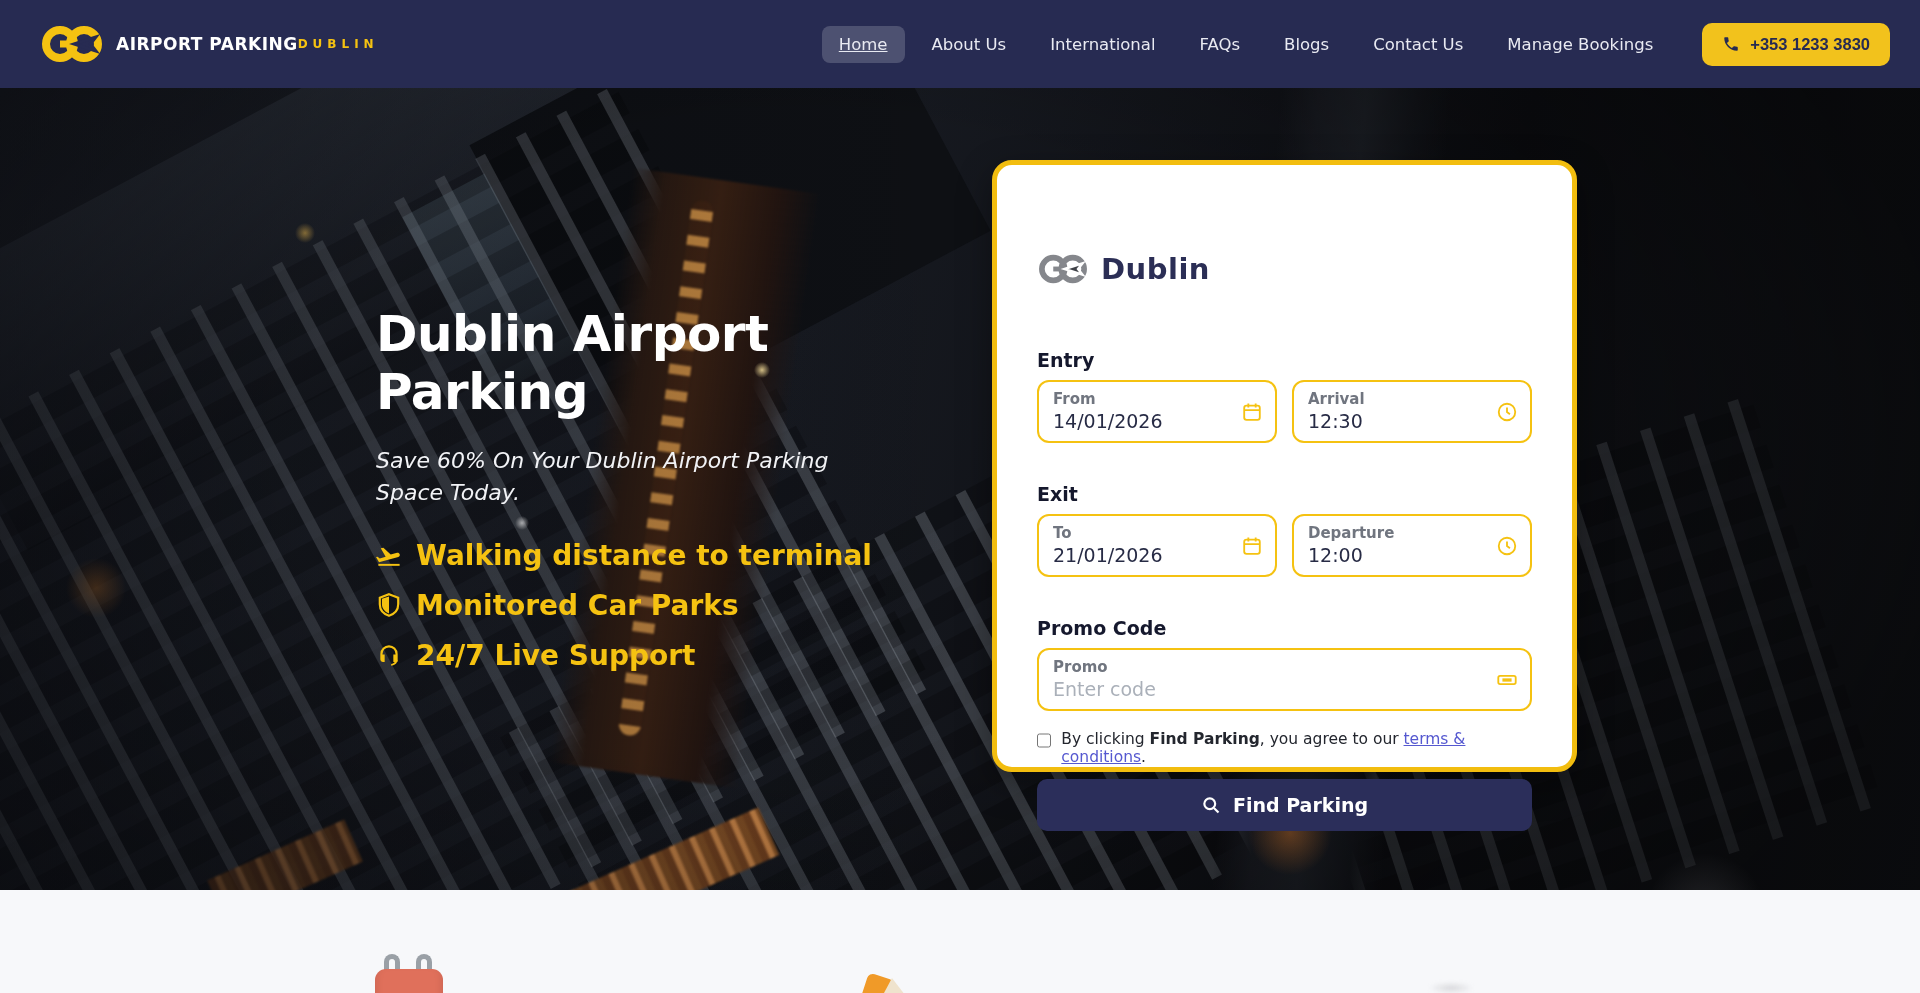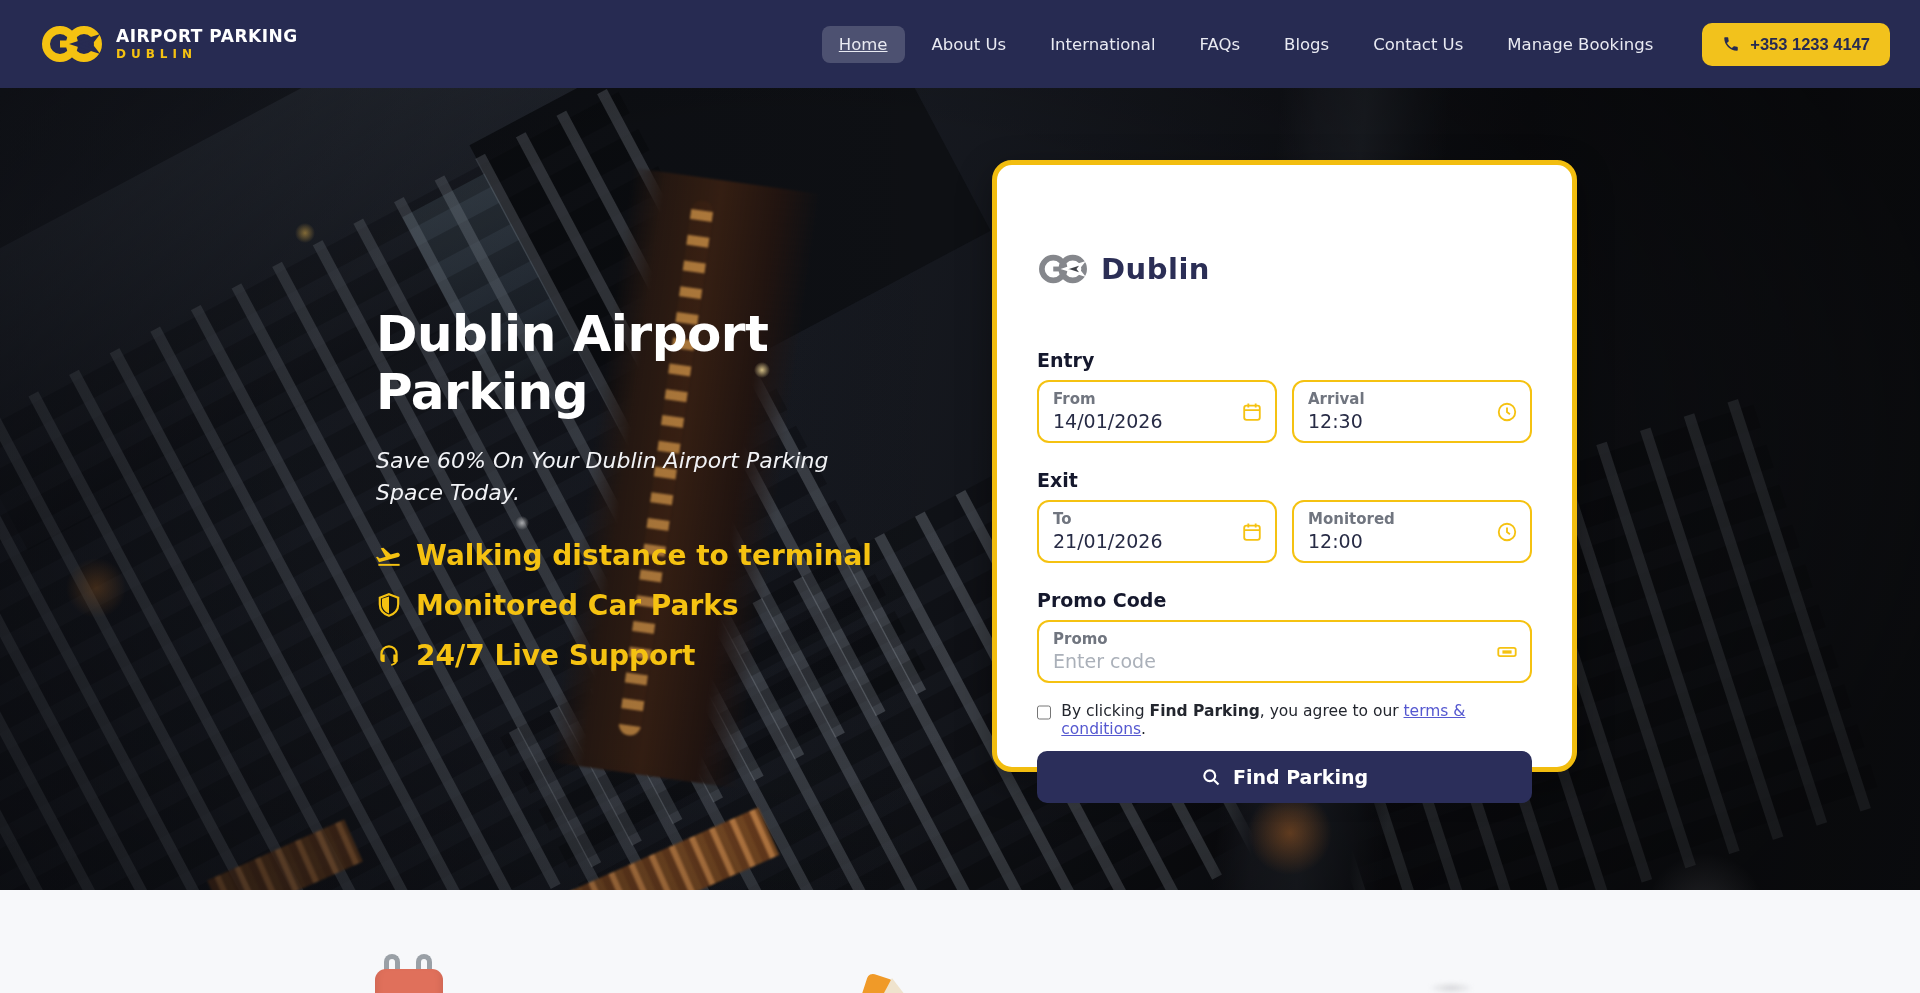--- a/index.html
+++ b/index.html
@@ -3,21 +3,21 @@
 <meta charset="utf-8">
 <style>
   * { margin:0; padding:0; box-sizing:border-box; }
   html,body { width:1920px; height:993px; overflow:hidden; background:#f7f8fa;
               font-family:"DejaVu Sans","Liberation Sans",sans-serif; }
 
   
   .navbar { position:relative; z-index:30; height:88px; background:#272b52;
             display:flex; align-items:center; padding:0 30px 0 40px; }
   .brand { display:flex; align-items:center; gap:12px; cursor:pointer; }
-  .brand-text { display:flex; flex-direction:column; line-height:1.1; }
+  .brand-text { display:flex; flex-direction:row; line-height:1.1; }
   .brand-line1 { color:#ffffff; font-weight:bold; font-size:17px; letter-spacing:.5px; }
   .brand-line2 { color:#f5c211; font-weight:bold; font-size:12px; letter-spacing:5px; margin-top:3px; }
   .nav-items { margin-left:auto; display:flex; align-items:center; gap:10px; }
   .nav-item { color:#e9eaf2; font-size:16.5px; padding:9px 17px; border-radius:8px; cursor:pointer; white-space:nowrap; }
   .nav-item.active { background:rgba(255,255,255,0.18);text-decoration:underline; }
   .phone-btn { margin-left:22px; background:#f2c21c; color:#272b52; font-weight:bold; font-size:16.5px;
                border:none; border-radius:10px; padding:12px 20px; display:flex; align-items:center; gap:10px; cursor:pointer; }
 
   
   .hero { position:relative; height:802px; background:#121419; overflow:hidden; }
@@ -70,21 +70,21 @@
   .feature { display:flex; align-items:center; gap:14px; }
   .feature svg { width:26px; height:26px; flex:0 0 auto; }
   .feature-label { color:#f5c211; font-size:28px; font-weight:bold; }
 
   
   .card { position:absolute; left:992px; top:72px; width:585px; height:612px; z-index:10;
           background:#ffffff; border:5px solid #f2bd0f; border-radius:20px;
           box-shadow:0 12px 34px rgba(0,0,0,.38); padding:38px 40px; }
   .card-brand { display:flex; align-items:center; gap:12px; margin-top:48px; }
   .card-brand-name { color:#2b2e55; font-size:29px; font-weight:bold; letter-spacing:.5px; }
-  .section-heading { color:#15182d; font-size:19px; font-weight:bold; margin-top:26px; }
+  .section-heading { color:#15182d; font-size:19px; font-weight:bold; margin-top:40px; }
   .section-heading.first { margin-top:62px; }
   .field-row { display:flex; gap:15px; margin-top:9px; }
   .field { position:relative; flex:1; border:2px solid #f5c211; border-radius:12px; padding:8px 40px 9px 14px;
            background:#fff; cursor:pointer; }
   .field-label { color:#70757f; font-size:15px; font-weight:bold; line-height:1.2; }
   .field input { border:none; outline:none; width:100%; font-family:inherit; font-size:19px; color:#272b45;
                  background:transparent; padding:2px 0 0 0; }
   .field input::placeholder { color:#aab0b9; }
   .field-icon { position:absolute; right:12px; top:50%; transform:translateY(-50%); width:22px; height:22px; }
   .terms-row { display:flex; align-items:flex-start; gap:10px; margin-top:19px; font-size:15.5px; color:#23262e; }
@@ -138,21 +138,21 @@
     <div class="nav-item">About Us</div>
     <div class="nav-item">International</div>
     <div class="nav-item">FAQs</div>
     <div class="nav-item">Blogs</div>
     <div class="nav-item">Contact Us</div>
     <div class="nav-item">Manage Bookings</div>
     <button class="phone-btn">
       <svg width="18" height="18" viewBox="0 0 24 24" fill="#272b52">
         <path d="M6.6 10.8c1.5 2.9 3.7 5.1 6.6 6.6l2.2-2.2c.3-.3.7-.4 1-.2 1.2.4 2.4.6 3.6.6.6 0 1 .4 1 1V20c0 .6-.4 1-1 1C10.8 21 3 13.2 3 4c0-.6.4-1 1-1h3.4c.6 0 1 .4 1 1 0 1.3.2 2.5.6 3.6.1.3 0 .7-.2 1z"></path>
       </svg>
-      <span>+353 1233 4147</span>
+      <span>+353 1233 3830</span>
     </button>
   </div>
 </div>
 
 <div class="hero">
   <div class="hero-art">
     <div class="layer base"></div>
     <div class="layer roof1"></div>
     <div class="layer roof2"></div>
     <div class="layer bigroof"></div>
@@ -231,21 +231,21 @@
     <div class="field-row">
       <div class="field">
         <div class="field-label">To</div>
         <input type="text" readonly="" value="21/01/2026" style="">
         <svg class="field-icon" viewBox="0 0 24 24" fill="none" stroke="#f5c211" stroke-width="2">
           <rect x="3.5" y="5" width="17" height="15.5" rx="2.5"></rect>
           <path d="M3.5 10h17M8 2.8v4.4M16 2.8v4.4"></path>
         </svg>
       </div>
       <div class="field">
-        <div class="field-label">Monitored</div>
+        <div class="field-label">Departure</div>
         <input type="text" readonly="" value="12:00" style="">
         <svg class="field-icon" viewBox="0 0 24 24" fill="none" stroke="#f5c211" stroke-width="2">
           <circle cx="12" cy="12" r="9"></circle>
           <path d="M12 7v5l3.2 2.4"></path>
         </svg>
       </div>
     </div>
 
     <div class="section-heading">Promo Code</div>
     <div class="field-row">

